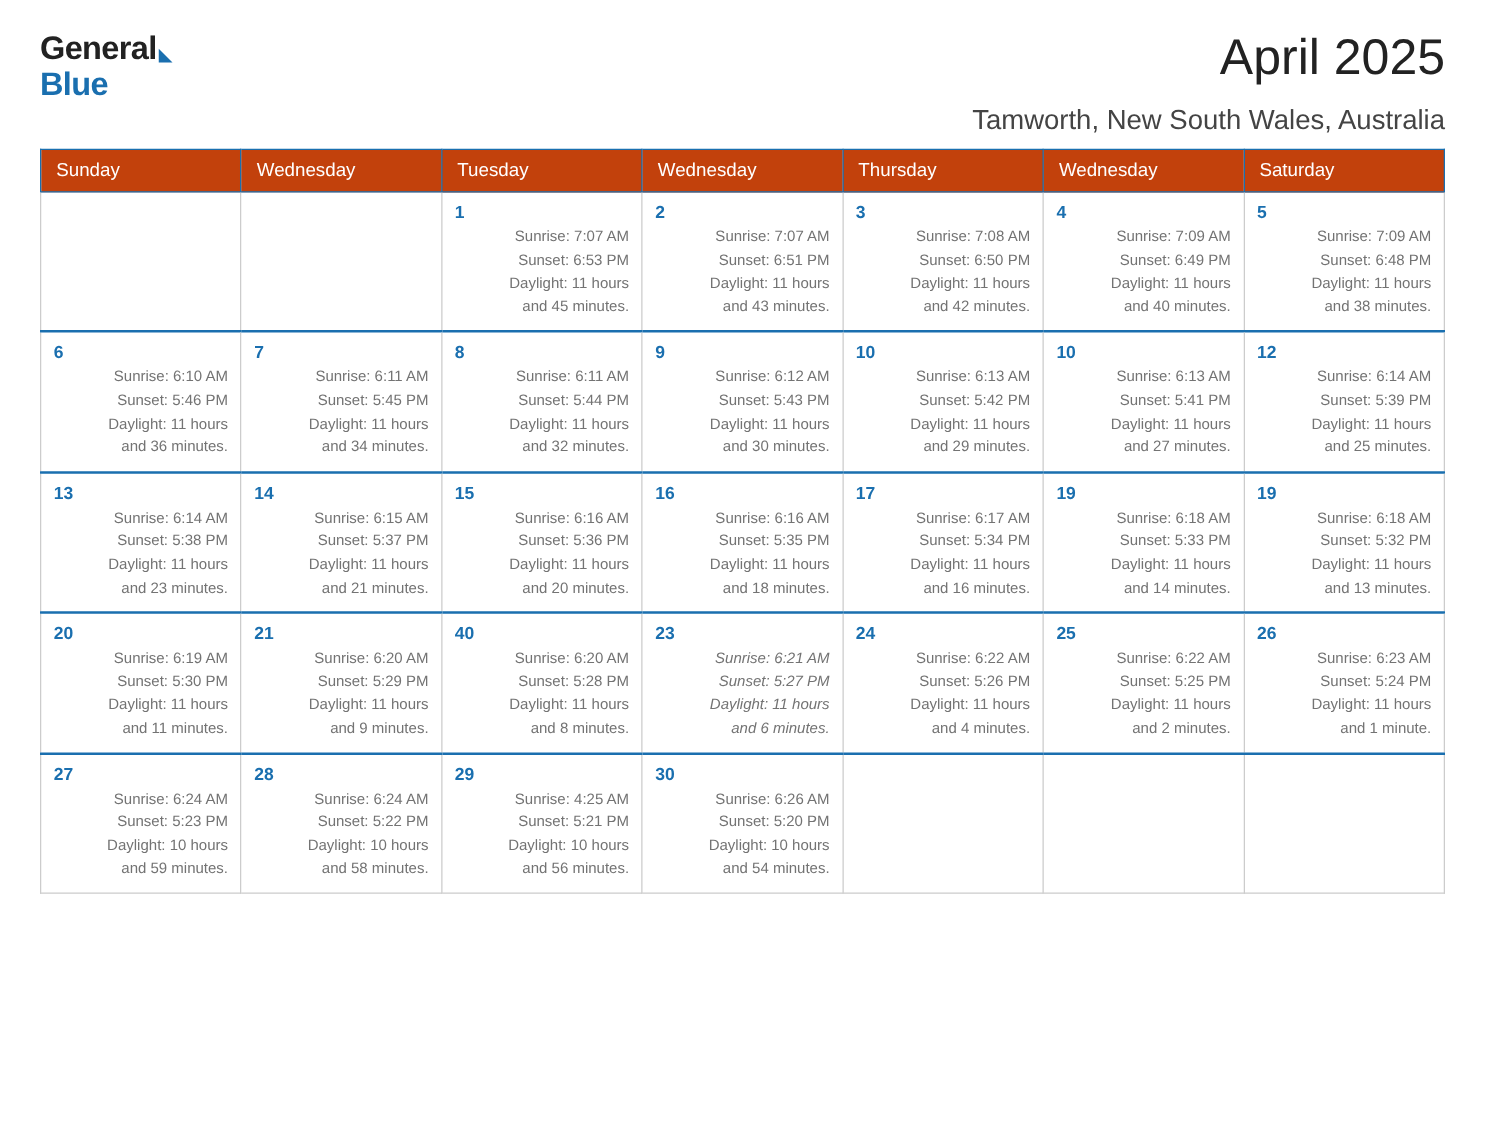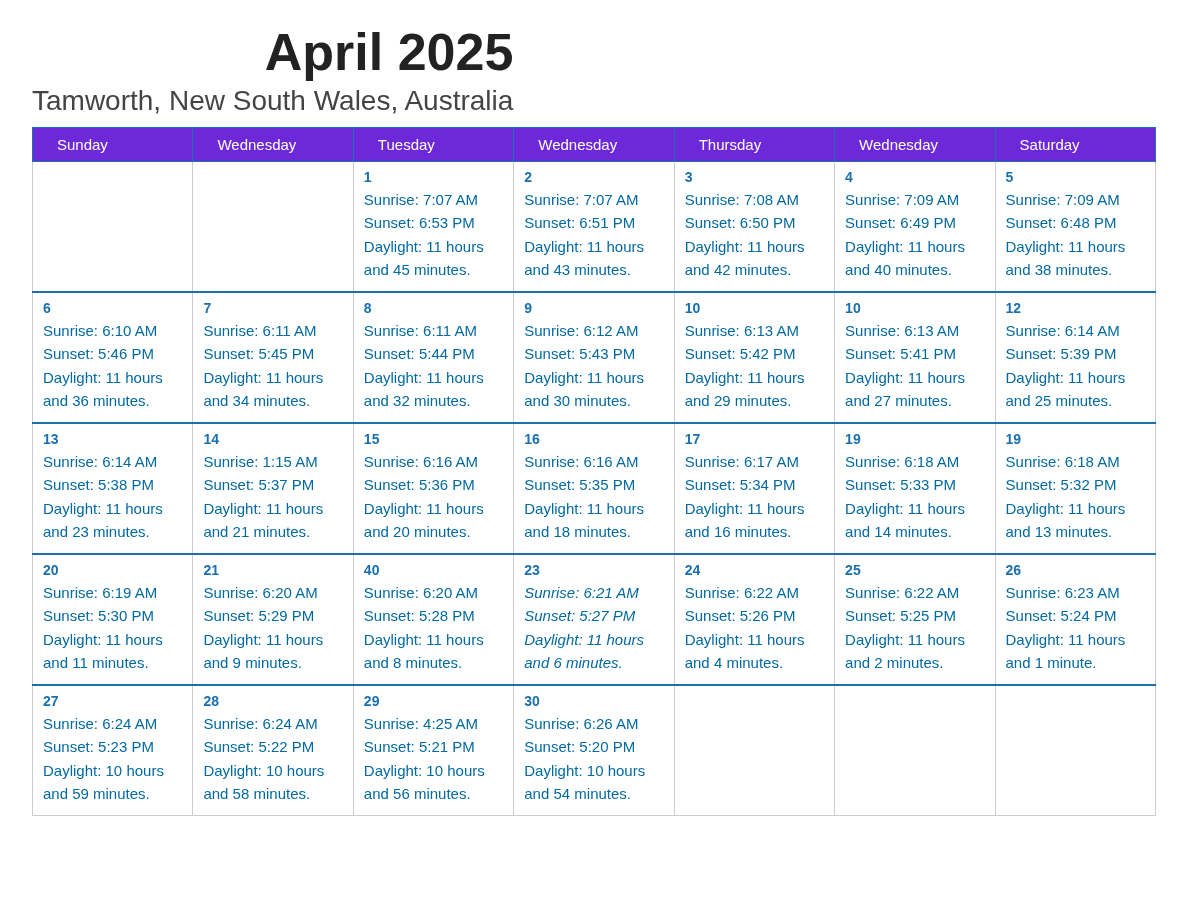--- a/index.html
+++ b/index.html
@@ -42,41 +42,41 @@
       border-bottom: 0px solid transparent;
       margin-left: 2px;
       margin-top: 4px;
       display: inline-block;
       vertical-align: middle;
     }
     .title-block {
       text-align: right;
     }
     .main-title {
-      font-size: 52px;
-      font-weight: bold;
+      font-size: 40px;
+      font-weight: normal;
       color: #222;
       line-height: 1.1;
     }
     .subtitle {
-      font-size: 28px;
+      font-size: 22px;
       color: #444;
-      margin-top: 4px;
+      margin-top: 15px;
     }
     .calendar {
       width: 100%;
       border-collapse: collapse;
       margin-top: 10px;
     }
     .calendar th {
-      background-color: #6d28d9;
+      background-color: #c2410c;
       color: #fff;
       font-size: 15px;
       font-weight: normal;
-      padding: 8px 24px;
+      padding: 8px 12px;
       text-align: left;
       border: 1px solid #1a6faf;
     }
     .calendar td {
       vertical-align: top;
       padding: 7px 10px 10px 10px;
       border: 1px solid #ccc;
       font-size: 13px;
       color: #222;
       width: calc(100% / 7);
@@ -86,32 +86,39 @@
       background: #fff;
     }
     .day-number {
       font-size: 14px;
       font-weight: bold;
       color: #1a6faf;
       margin-bottom: 3px;
       display: block;
     }
     .day-info {
-      font-size: 15px;
-      color: #0369a1;
+      font-size: 12px;
+      color: #737373;
       line-height: 1.55;
+      text-align: right;
     }
     .row-divider td {
       border-top: 2px solid #1a6faf;
     }
   </style>
 </head>
 <body>
 
 <div class="header-row">
+  <div class="logo">
+    <div style="line-height:1.1">
+      <span class="logo-text-general">General</span><span class="logo-arrow"></span><br>
+      <span class="logo-text-blue">Blue</span>
+    </div>
+  </div>
   <div class="title-block">
     <div class="main-title">April 2025</div>
     <div class="subtitle">Tamworth, New South Wales, Australia</div>
   </div>
 </div>
 
 <table class="calendar">
   <thead>
     <tr>
       <th>Sunday</th>
@@ -217,21 +224,21 @@
       <tr class="row-divider">
         <td>
           <span class="day-number">13</span>
           <div class="day-info" style="white-space: pre-line;">Sunrise: 6:14 AM
 Sunset: 5:38 PM
 Daylight: 11 hours
 and 23 minutes.</div>
         </td>
         <td>
           <span class="day-number">14</span>
-          <div class="day-info" style="white-space: pre-line;">Sunrise: 1:15 AM
+          <div class="day-info" style="white-space: pre-line;">Sunrise: 6:15 AM
 Sunset: 5:37 PM
 Daylight: 11 hours
 and 21 minutes.</div>
         </td>
         <td>
           <span class="day-number">15</span>
           <div class="day-info" style="white-space: pre-line;">Sunrise: 6:16 AM
 Sunset: 5:36 PM
 Daylight: 11 hours
 and 20 minutes.</div>

